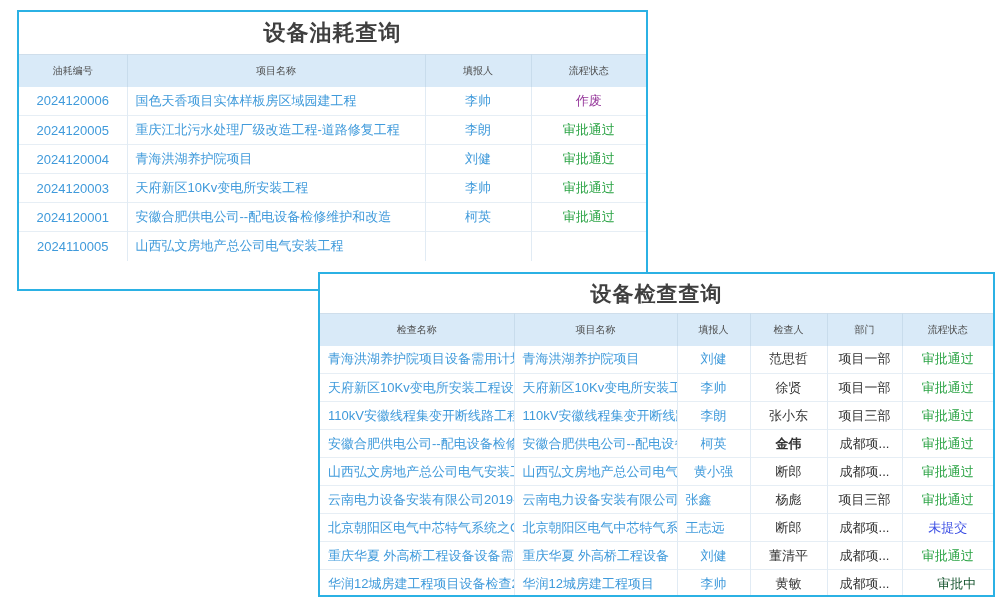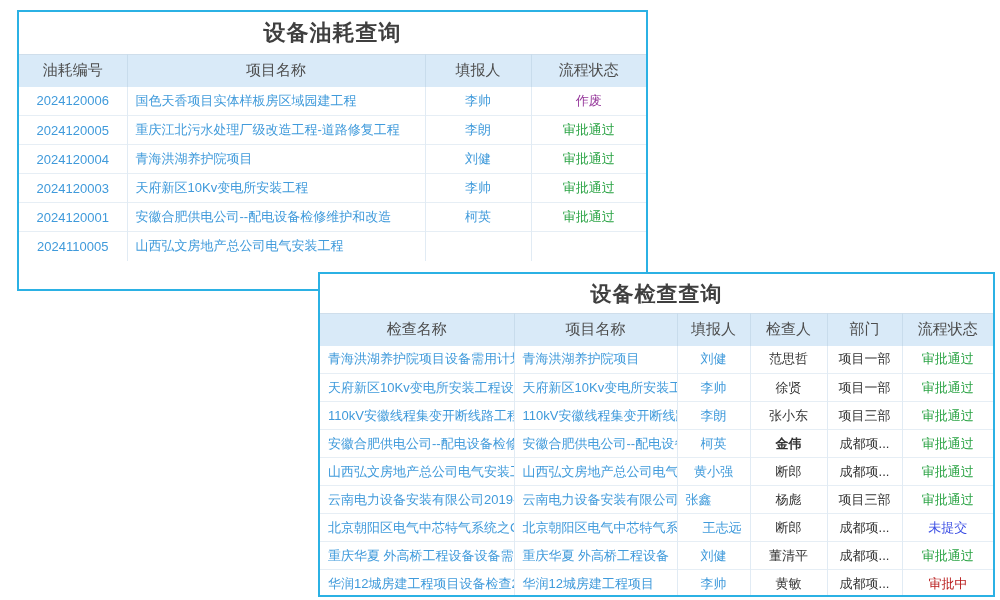--- a/index.html
+++ b/index.html
@@ -10,21 +10,21 @@
   .panel { position:absolute; background:#ffffff; border:2px solid #2bb1e4; overflow:hidden; }
   #fuel-panel       { left:17px;  top:10px;  width:631px; height:281px; z-index:1; }
   #inspection-panel { left:318px; top:272px; width:677px; height:325px; z-index:2; }
 
   .panel-title { display:flex; align-items:center; justify-content:center;
                  font-weight:bold; color:#3f3f3f; letter-spacing:1px; }
   #fuel-panel .panel-title       { height:42px; font-size:22px; }
   #inspection-panel .panel-title { height:39px; font-size:21px; }
 
   table { border-collapse:collapse; table-layout:fixed; width:100%; }
-  th { background:#d9eaf8; color:#4d4d4d; font-weight:normal; font-size:15px;
+  th { background:#d9eaf8; color:#4d4d4d; font-weight:normal; font-size:10px;
        border-top:1px solid #cfdeeb; border-right:1px solid #c8dcec; text-align:center;
        overflow:hidden; white-space:nowrap; }
   th:last-child { border-right:none; }
   td { font-size:13px; color:#333333; border-top:1px solid #e6eef5;
        border-right:1px solid #e1ebf4; overflow:hidden; white-space:nowrap; padding:0 8px; }
   td:last-child { border-right:none; }
   tbody tr:first-child td { border-top:none; }
 
   #fuel-panel th { height:32px; }
   #fuel-panel td { height:29px; }
@@ -162,38 +162,38 @@
             <td class="link" style="text-align: left;">云南电力设备安装有限公司2019--工程</td>
             <td class="link" style="text-align: left;">云南电力设备安装有限公司2019</td>
             <td class="link" style="text-align: left;">张鑫</td>
             <td style="text-align: center;">杨彪</td>
             <td style="text-align: center;">项目三部</td>
             <td style="text-align: center; color: rgb(42, 163, 68);">审批通过</td>
           </tr>
           <tr>
             <td class="link" style="text-align: left;">北京朝阳区电气中芯特气系统之GIS</td>
             <td class="link" style="text-align: left;">北京朝阳区电气中芯特气系统之GIS</td>
-            <td class="link" style="text-align: right;">王志远</td>
+            <td class="link" style="text-align: left;">王志远</td>
             <td style="text-align: center;">断郎</td>
             <td style="text-align: center;">成都项...</td>
             <td style="text-align: center; color: rgb(59, 78, 228);">未提交</td>
           </tr>
           <tr>
             <td class="link" style="text-align: left;">重庆华夏 外高桥工程设备设备需用计划</td>
             <td class="link" style="text-align: left;">重庆华夏 外高桥工程设备</td>
             <td class="link" style="text-align: center;">刘健</td>
             <td style="text-align: center;">董清平</td>
             <td style="text-align: center;">成都项...</td>
             <td style="text-align: center; color: rgb(42, 163, 68);">审批通过</td>
           </tr>
           <tr>
             <td class="link" style="text-align: left;">华润12城房建工程项目设备检查20</td>
             <td class="link" style="text-align: left;">华润12城房建工程项目</td>
             <td class="link" style="text-align: center;">李帅</td>
             <td style="text-align: center;">黄敏</td>
             <td style="text-align: center;">成都项...</td>
-            <td style="text-align: left; color: #b91c1c; padding-left: 26px;">审批中</td>
+            <td style="text-align: center; color: #14532d; padding-left: 26px;">审批中</td>
           </tr>
         </tbody>
       </table>
   </div>
 
 </div>
 
 </body></html>

